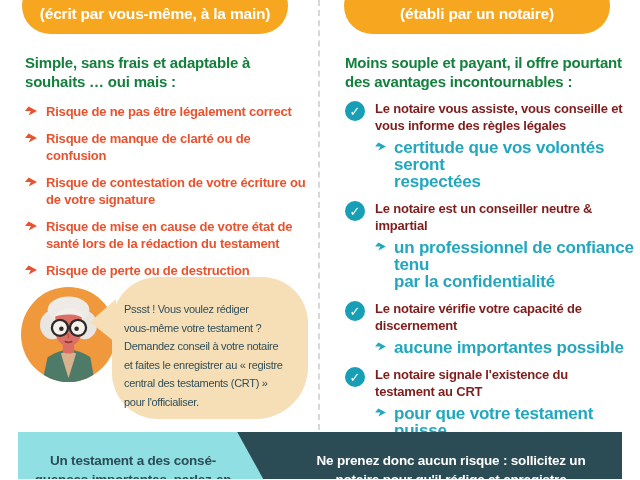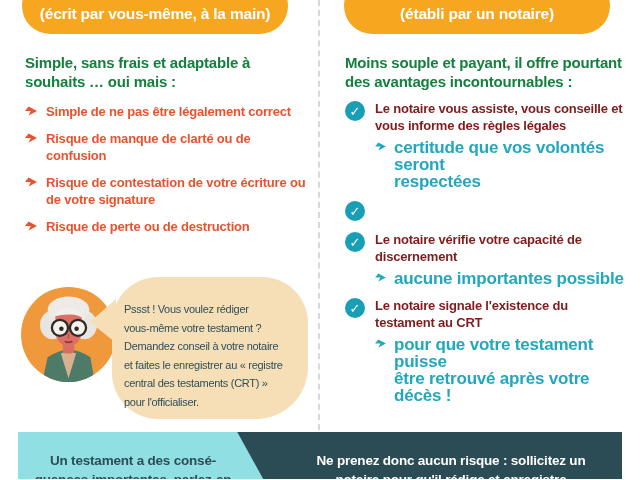--- a/index.html
+++ b/index.html
@@ -104,39 +104,46 @@
 <div class="abs intro intro-left">Simple, sans frais et adaptable à
 souhaits … oui mais :</div>
 <div class="abs intro intro-right">Moins souple et payant, il offre pourtant
 des avantages incontournables :</div>
 
 <div class="abs risk-list">
   <div class="risk">
     <svg class="arrow" width="12" height="10" viewBox="0 0 12 10">
         <path d="M0 5 L3.6 0.6 L12 5 L3.6 9.4 L5.8 5 Z" fill="#e8532f"></path>
       </svg>
-    <div class="risk-text">Simple de ne pas être légalement correct</div>
+    <div class="risk-text">Risque de ne pas être légalement correct</div>
   </div>
   <div class="risk">
     <svg class="arrow" width="12" height="10" viewBox="0 0 12 10">
         <path d="M0 5 L3.6 0.6 L12 5 L3.6 9.4 L5.8 5 Z" fill="#e8532f"></path>
       </svg>
     <div class="risk-text">Risque de manque de clarté ou de confusion</div>
   </div>
   <div class="risk">
     <svg class="arrow" width="12" height="10" viewBox="0 0 12 10">
         <path d="M0 5 L3.6 0.6 L12 5 L3.6 9.4 L5.8 5 Z" fill="#e8532f"></path>
       </svg>
     <div class="risk-text">Risque de contestation de votre écriture ou
 de votre signature</div>
   </div>
   <div class="risk">
     <svg class="arrow" width="12" height="10" viewBox="0 0 12 10">
         <path d="M0 5 L3.6 0.6 L12 5 L3.6 9.4 L5.8 5 Z" fill="#e8532f"></path>
       </svg>
+    <div class="risk-text">Risque de mise en cause de votre état de
+santé lors de la rédaction du testament</div>
+  </div>
+  <div class="risk">
+    <svg class="arrow" width="12" height="10" viewBox="0 0 12 10">
+        <path d="M0 5 L3.6 0.6 L12 5 L3.6 9.4 L5.8 5 Z" fill="#e8532f"></path>
+      </svg>
     <div class="risk-text">Risque de perte ou de destruction</div>
   </div>
 </div>
 
 <div class="abs benefit-list">
 
   <div class="benefit">
     <div class="check">✓</div>
     <div>
       <div class="benefit-text">Le notaire vous assiste, vous conseille et
@@ -146,20 +153,31 @@
             <path d="M0 5 L3.6 0.6 L12 5 L3.6 9.4 L5.8 5 Z" fill="#22a7bf"></path>
           </svg>
         <div class="note-text">certitude que vos volontés seront
 respectées</div>
       </div>
     </div>
   </div>
 
   <div class="benefit">
     <div class="check">✓</div>
+    <div>
+      <div class="benefit-text">Le notaire est un conseiller neutre &amp;
+impartial</div>
+      <div class="note">
+        <svg class="arrow" width="11" height="9" viewBox="0 0 12 10">
+            <path d="M0 5 L3.6 0.6 L12 5 L3.6 9.4 L5.8 5 Z" fill="#22a7bf"></path>
+          </svg>
+        <div class="note-text">un professionnel de confiance tenu
+par la confidentialité</div>
+      </div>
+    </div>
   </div>
 
   <div class="benefit">
     <div class="check">✓</div>
     <div>
       <div class="benefit-text">Le notaire vérifie votre capacité de
 discernement</div>
       <div class="note">
         <svg class="arrow" width="11" height="9" viewBox="0 0 12 10">
             <path d="M0 5 L3.6 0.6 L12 5 L3.6 9.4 L5.8 5 Z" fill="#22a7bf"></path>

